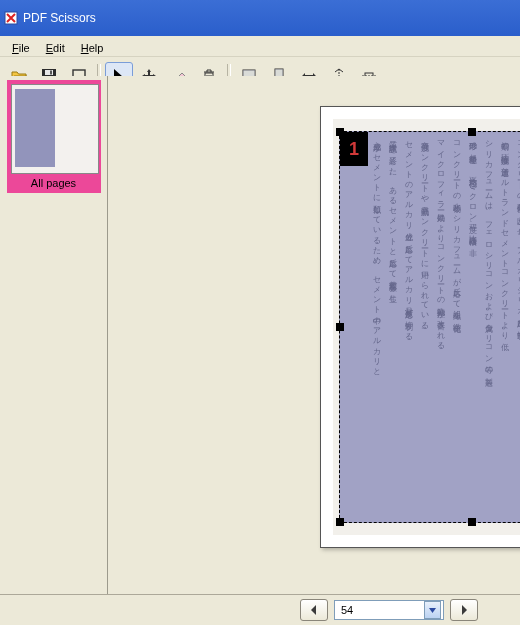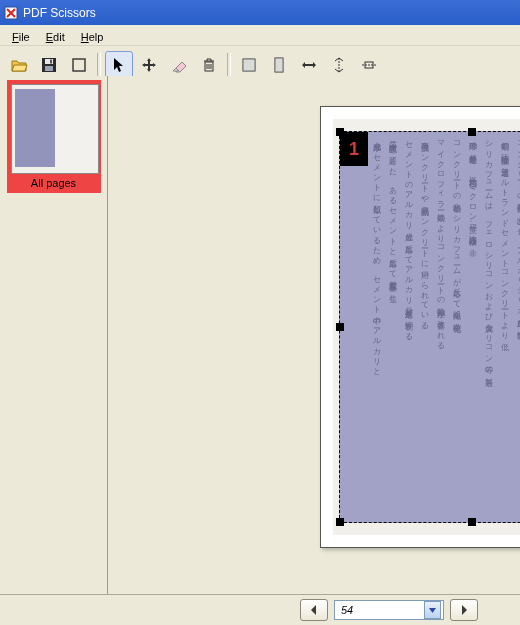--- a/index.html
+++ b/index.html
@@ -1,34 +1,34 @@
 <!DOCTYPE html>
 <html><head>
 <meta charset="utf-8">
 <style>
   html,body{margin:0;padding:0;height:100%;font-family:"Tahoma","MS Sans Serif",sans-serif;font-size:11px;background:#ece9d8;}
   
-  .titlebar{height:25px;background:linear-gradient(#3b6ed5,#2a5ecb);color:#fff;display:flex;align-items:center;padding:0 4px;font-size:12px;}
+  .titlebar{height:36px;background:linear-gradient(#3b6ed5,#2a5ecb);color:#fff;display:flex;align-items:center;padding:0 4px;font-size:12px;}
   .titlebar .ticon{width:14px;height:14px;margin-right:5px;display:flex;align-items:center;justify-content:center;}
   .titlebar .ticon svg{display:block;}
   
   .menubar{height:20px;display:flex;align-items:flex-end;padding:0 4px;background:#ece9d8;border-bottom:1px solid #d6d3c1;}
   .menu-item{padding:2px 8px;cursor:default;}
   .menu-underline{text-decoration:underline;}
   
   .toolbar{height:34px;display:flex;align-items:center;padding:2px 4px;background:#ece9d8;border-bottom:1px solid #aca899;}
   .tool-btn{width:26px;height:26px;margin:0 1px;display:flex;align-items:center;justify-content:center;border:1px solid transparent;border-radius:3px;cursor:default;}
   .tool-btn.active{border:1px solid #7a9dd8;background:#dde7f6;}
   .tool-sep{width:2px;height:24px;margin:0 3px;border-left:1px solid #b7b4a3;border-right:1px solid #fff;}
   .tool-btn svg{display:block;}
   
   .workspace{position:absolute;top:76px;left:0;right:0;bottom:30px;display:flex;}
   .sidebar{width:108px;background:#ece9d8;border-right:1px solid #9c9a8c;padding:4px;box-sizing:border-box;}
   .thumb-card{background:#fff;width:94px;margin:0 auto;padding:4px 4px 4px 4px;box-sizing:border-box;text-align:center;}
-  .thumb-card.selected{background:#ef4444;}
+  .thumb-card.selected{background:#ec4899;}
   .thumb-frame{background:#fff;width:86px;height:88px;margin:0 auto 3px;border:1px solid #888;display:flex;position:relative;overflow:hidden;}
   .thumb-sel-overlay{position:absolute;left:3px;top:4px;width:40px;height:78px;background:#8789b5;opacity:.9;}
   .thumb-page-bg{position:absolute;left:0;top:0;width:100%;height:100%;background:#f3f1ee;}
   .thumb-label{color:#000;font-size:11px;}
   .canvas{flex:1;overflow:hidden;}
   .canvas-inner{width:100%;height:100%;background:#ece9d8;position:relative;}
   .page{position:absolute;left:212px;top:30px;width:302px;height:440px;background:#fff;border:1px solid #555;box-shadow:2px 2px 4px rgba(0,0,0,.25);}
   .scan{position:absolute;inset:12px;background:#f2f0eb;}
   
   .vtxt{position:absolute;top:16px;bottom:16px;width:14px;color:#6a6a6a;font-size:8px;line-height:9px;writing-mode:vertical-rl;overflow:hidden;letter-spacing:1px;}
@@ -36,21 +36,21 @@
   .handle{position:absolute;width:8px;height:8px;background:#000;}
   .h-tl{left:-4px;top:-4px;}
   .h-bl{left:-4px;bottom:-4px;}
   .h-tm{left:50%;top:-4px;margin-left:-4px;} .h-bm{left:50%;bottom:-4px;margin-left:-4px;}
   .h-ml{left:-4px;top:50%;margin-top:-4px;}
   .page-badge{position:absolute;left:0;top:0;width:28px;height:34px;background:#000;color:#d23939;font-weight:bold;font-size:18px;display:flex;align-items:center;justify-content:center;}
   
   .navbar{position:absolute;left:0;right:0;bottom:0;height:30px;background:#ece9d8;border-top:1px solid #aca899;display:flex;align-items:center;justify-content:center;}
   .nav-controls{display:flex;align-items:center;position:absolute;left:300px;}
   .nav-btn{width:26px;height:20px;border:1px solid #8a867a;background:linear-gradient(#fff,#ece9d8);border-radius:3px;display:flex;align-items:center;justify-content:center;cursor:default;}
-  .nav-select{width:110px;height:20px;margin:0 6px;border:1px solid #7f9db9;background:#fff;display:flex;align-items:center;padding:0 2px 0 6px;box-sizing:border-box;justify-content:space-between;font-style:italic;}
+  .nav-select{width:110px;height:20px;margin:0 6px;border:1px solid #7f9db9;background:#fff;display:flex;align-items:center;padding:0 2px 0 6px;box-sizing:border-box;justify-content:space-between;}
   .nav-select .dd{width:15px;height:16px;background:linear-gradient(#e7effb,#bcd3f2);border:1px solid #7f9db9;display:flex;align-items:center;justify-content:center;}
 </style>
 </head>
 <body>
 
 <div class="titlebar">
   <span class="ticon">
     <svg width="14" height="14" viewBox="0 0 14 14">
       <rect x="1" y="1" width="12" height="12" fill="#fff" stroke="#2b4aa0"></rect>
       <path d="M3 3 L11 11 M11 3 L3 11" stroke="#d22" stroke-width="2"></path>

